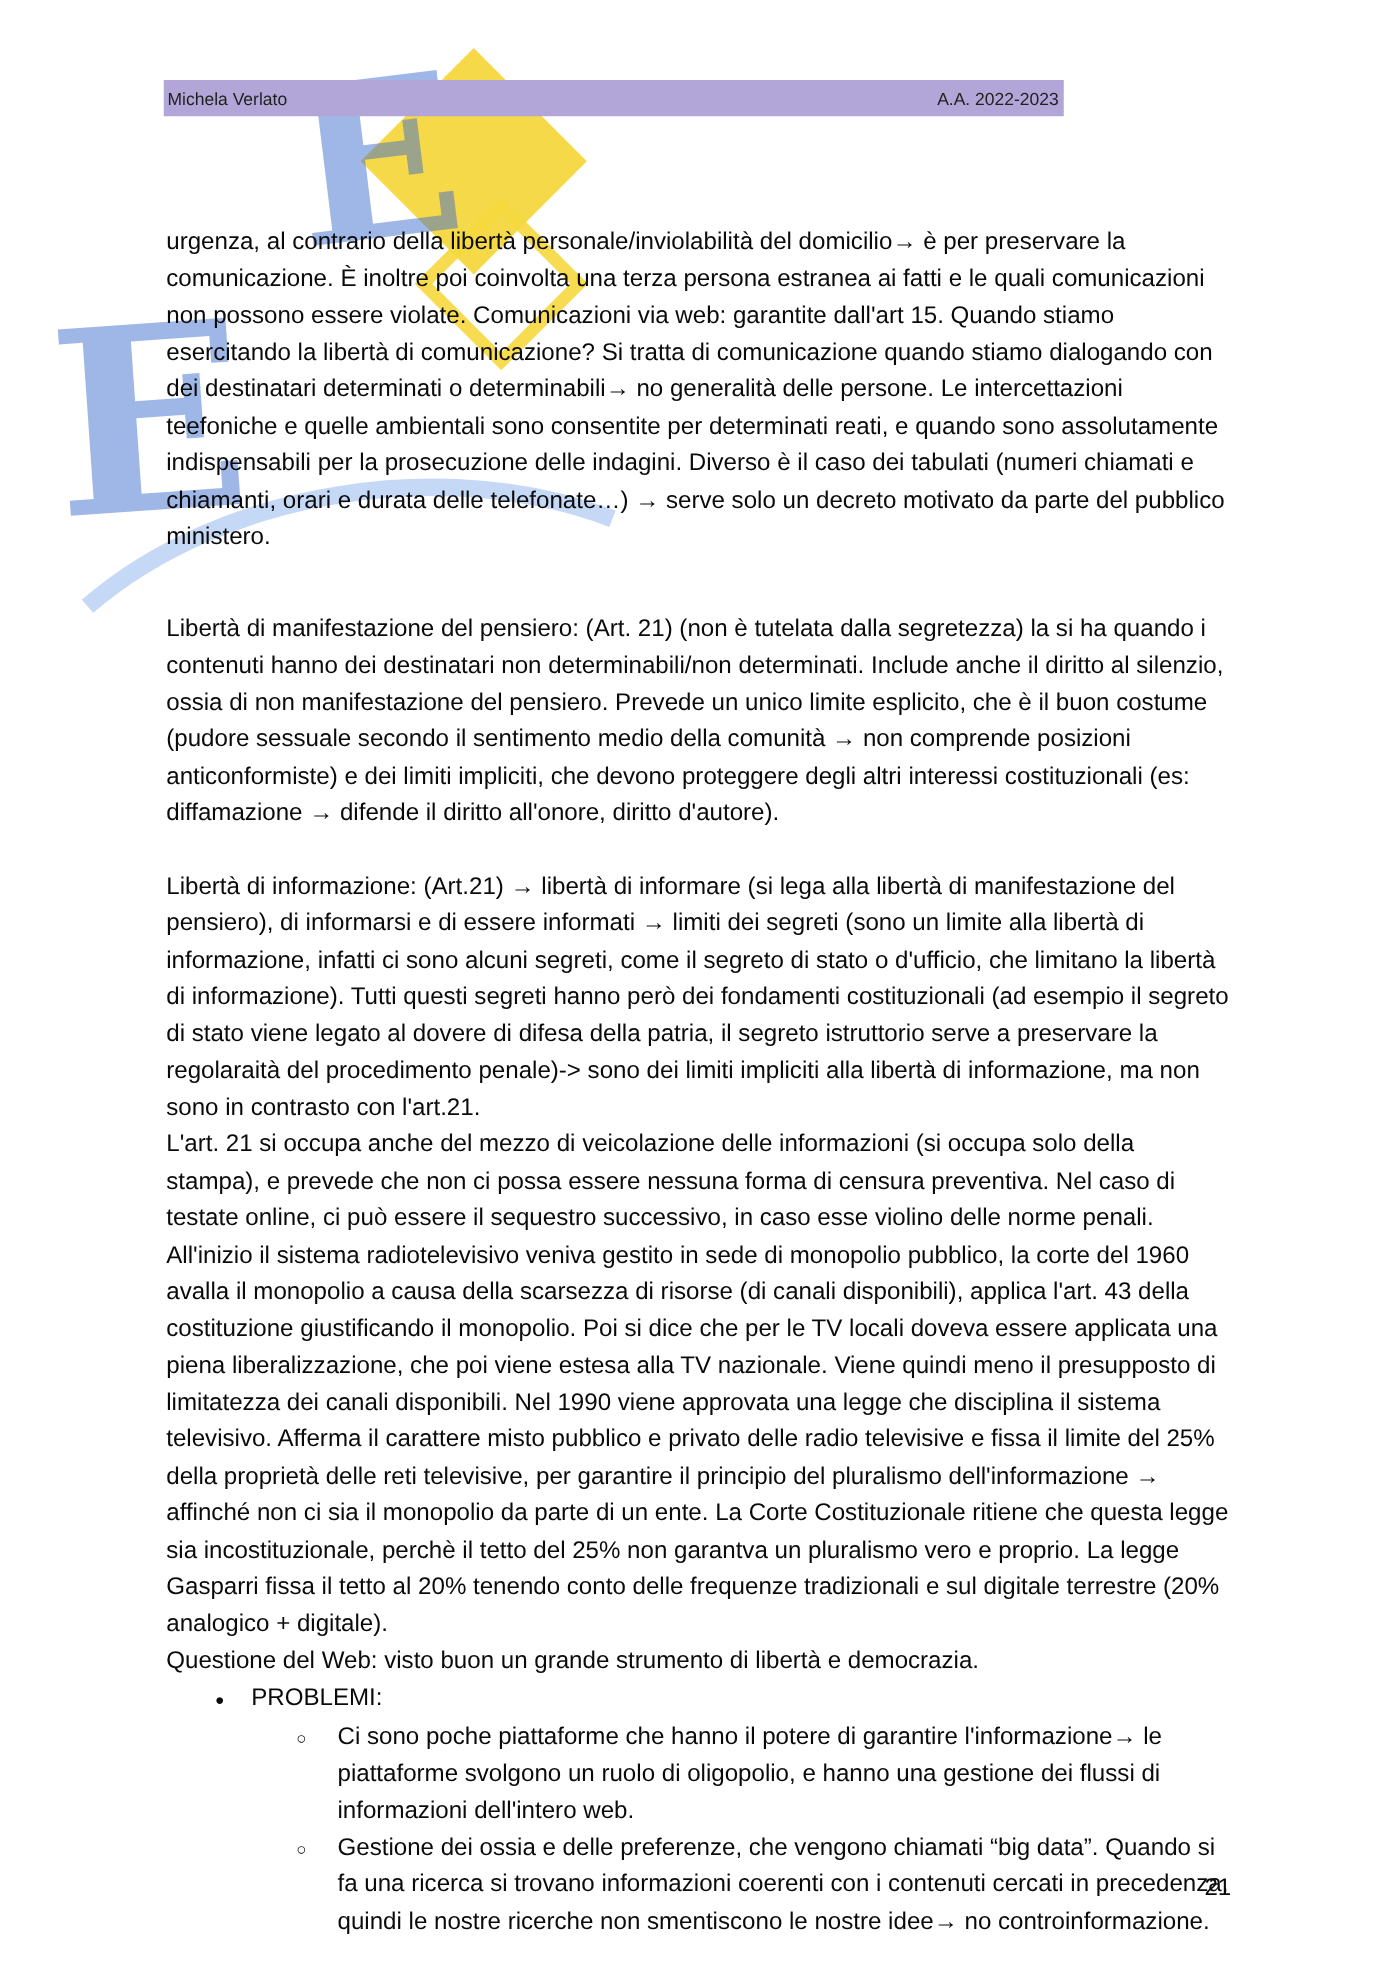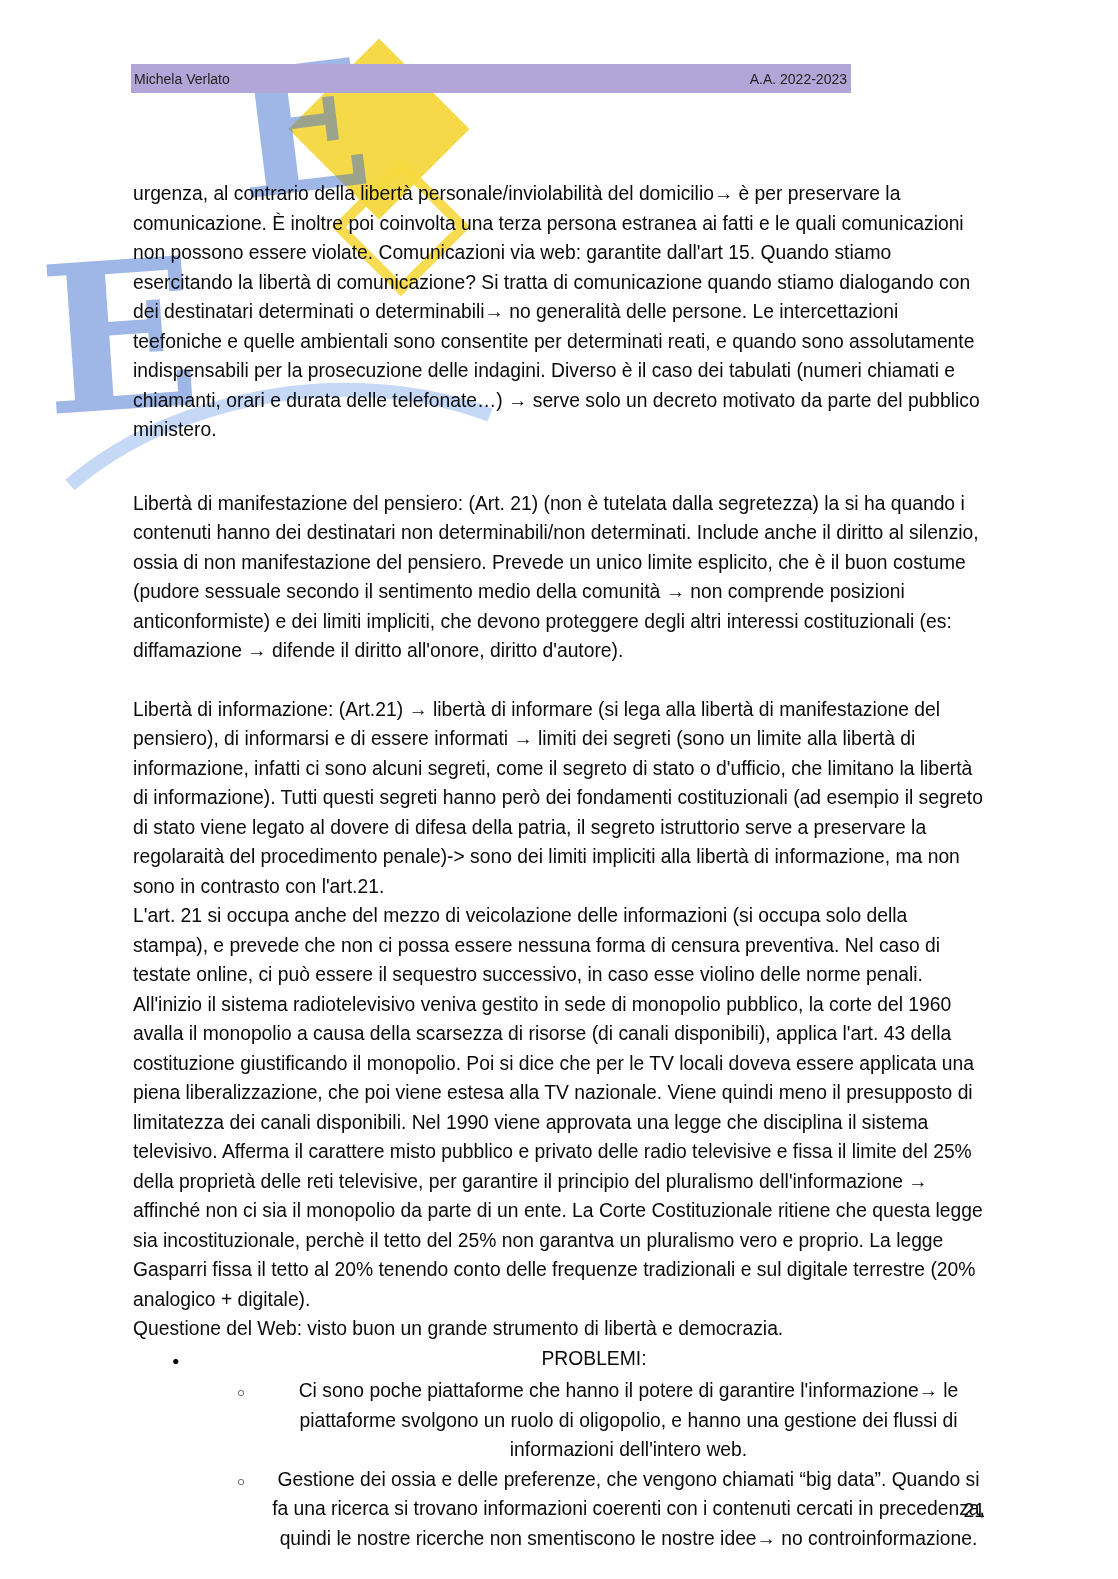--- a/index.html
+++ b/index.html
@@ -101,21 +101,21 @@
     display: flex;
     align-items: flex-start;
   }
   .li-1 { padding-left: 39px; }
   .li-1 .marker { flex: 0 0 29px; width: 29px; }
   .li-2 { padding-left: 104px; }
   .li-2 .marker { flex: 0 0 33px; width: 33px; }
   .marker { line-height: 29.5px; }
   .marker-disc::before { content: "●"; font-size: 12.5px; }
   .marker-circle::before { content: "○"; font-size: 13.5px; }
-  .li-text { flex: 1; text-align: center; }
+  .li-text { flex: 1; }
 
   
   .page-number {
     position: absolute;
     right: 133px;
     bottom: 57px;
     font-size: 19.3px;
     z-index: 1;
   }
 </style>

